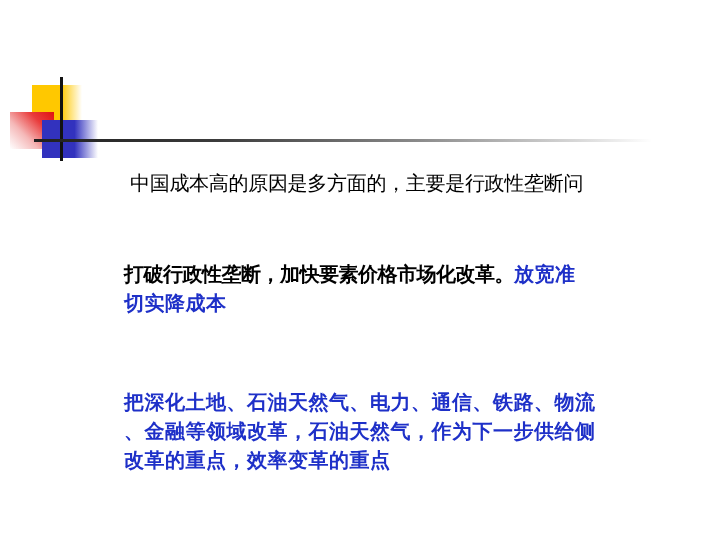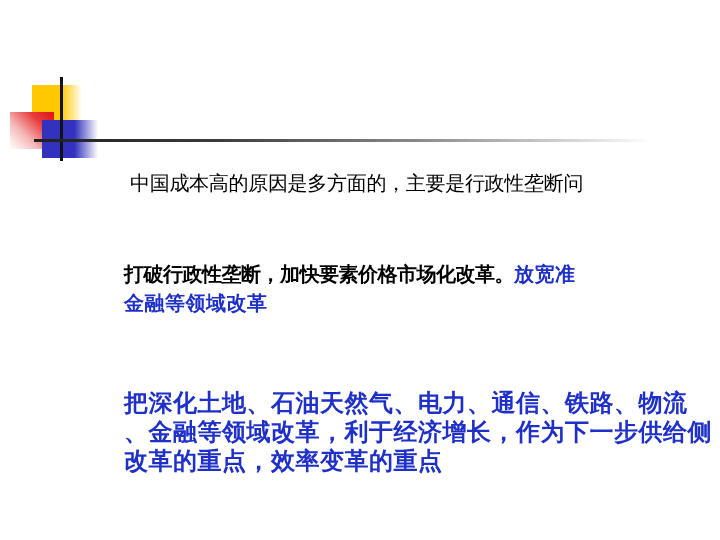--- a/index.html
+++ b/index.html
@@ -43,21 +43,21 @@
   .p1 {
     left: 122px; top: 168px;
     font-size: 20px; line-height: 31px;
     letter-spacing: -0.3px;
     color: #000000;
     font-family: "Liberation Serif", "DejaVu Serif", serif;
   }
   .p1 .indent { padding-left: 8px; }
 
   .p2 { left: 124px; top: 260px; font-size: 20px; line-height: 29px; }
-  .p3 { left: 124px; top: 388px; font-size: 24px; line-height: 29px; }
+  .p3 { left: 124px; top: 388px; font-size: 20px; line-height: 29px; }
 
   .kai {
     color: #000000;
     font-weight: bold;
     letter-spacing: -0.5px;
     font-family: "Liberation Serif", "DejaVu Serif", serif;
   }
   .blue-bold {
     color: #1e30c8;
     font-weight: bold;
@@ -77,22 +77,22 @@
     <div class="vline"></div>
     <div class="hline"></div>
   </div>
 
   <div class="para p1">
     <div class="line indent">中国成本高的原因是多方面的，主要是行政性垄断问</div>
   </div>
 
   <div class="para p2">
     <div class="line"><span class="kai">打破行政性垄断，加快要素价格市场化改革。</span><span class="blue-bold">放宽准</span></div>
-    <div class="line blue-bold">金融等领域改革</div>
+    <div class="line blue-bold">切实降成本</div>
   </div>
 
   <div class="para p3">
     <div class="line blue-bold">把深化土地、石油天然气、电力、通信、铁路、物流</div>
-    <div class="line blue-bold">、金融等领域改革，利于经济增长，作为下一步供给侧</div>
+    <div class="line blue-bold">、金融等领域改革，石油天然气，作为下一步供给侧</div>
     <div class="line blue-bold">改革的重点，效率变革的重点</div>
   </div>
 
 </div>
 
 </body></html>

